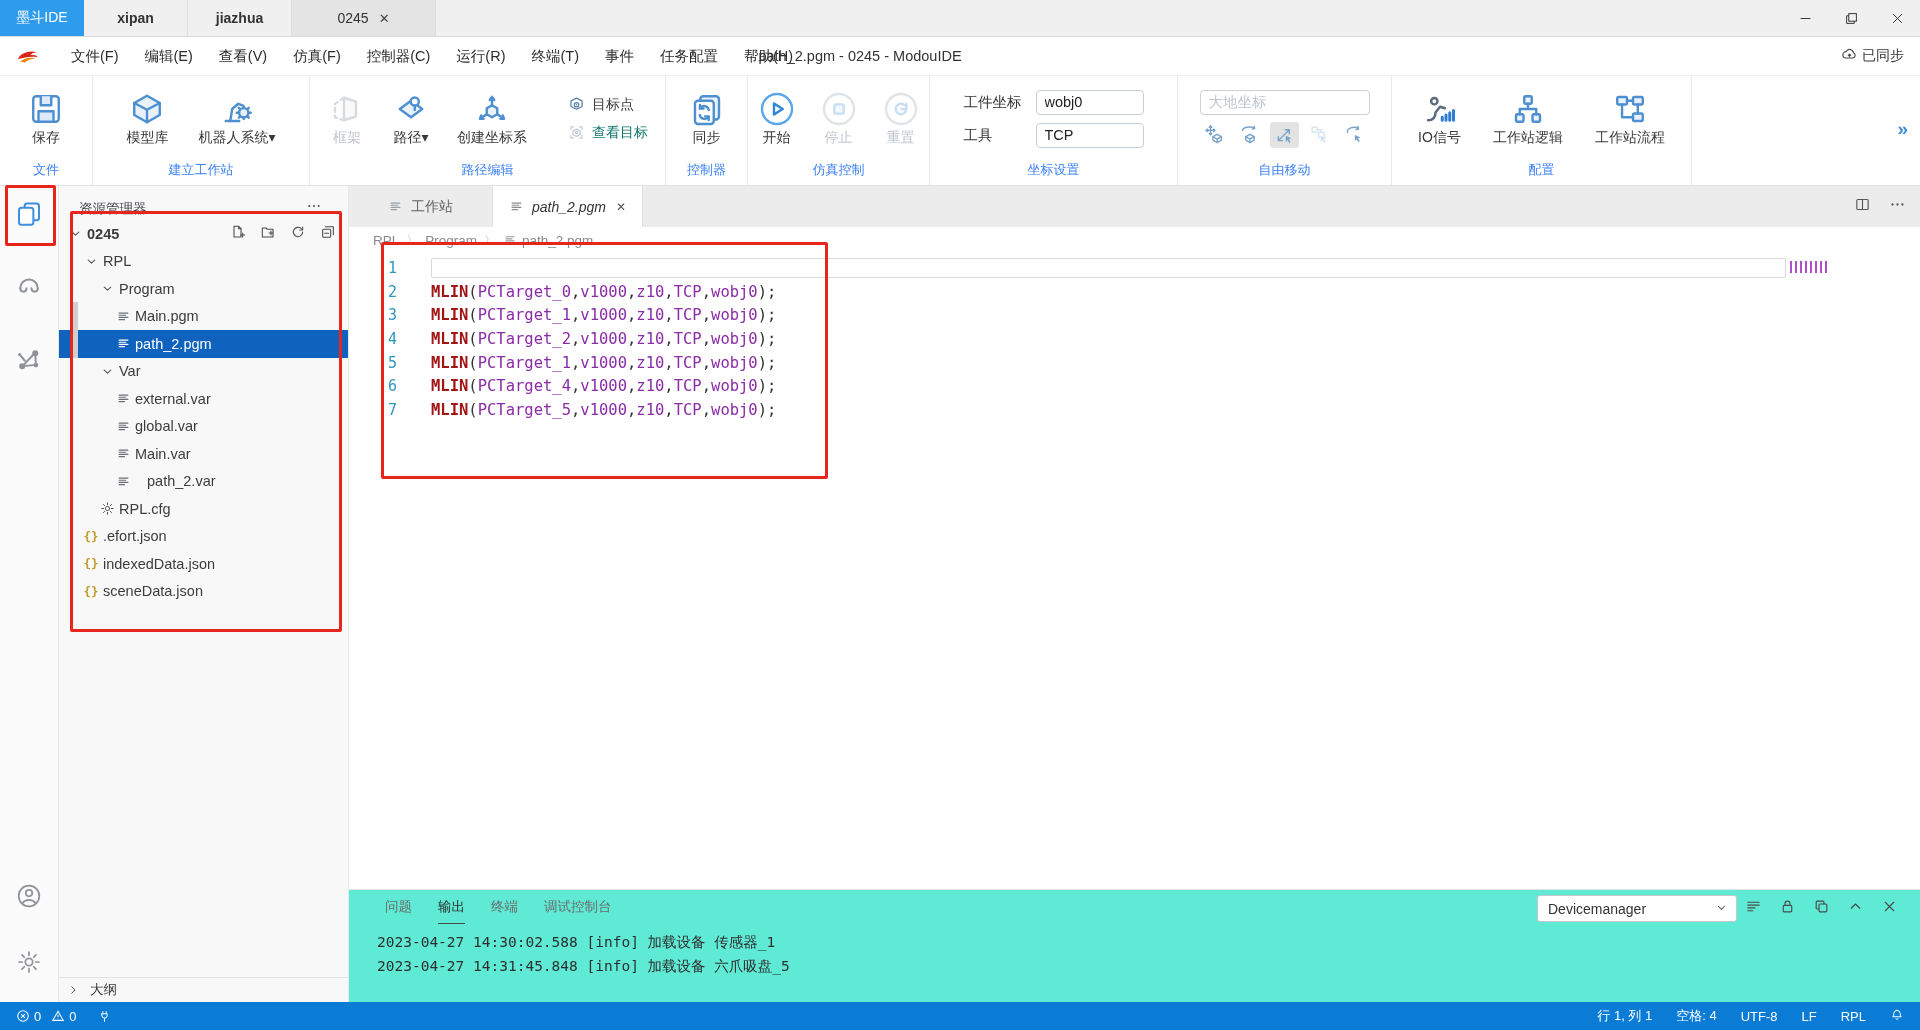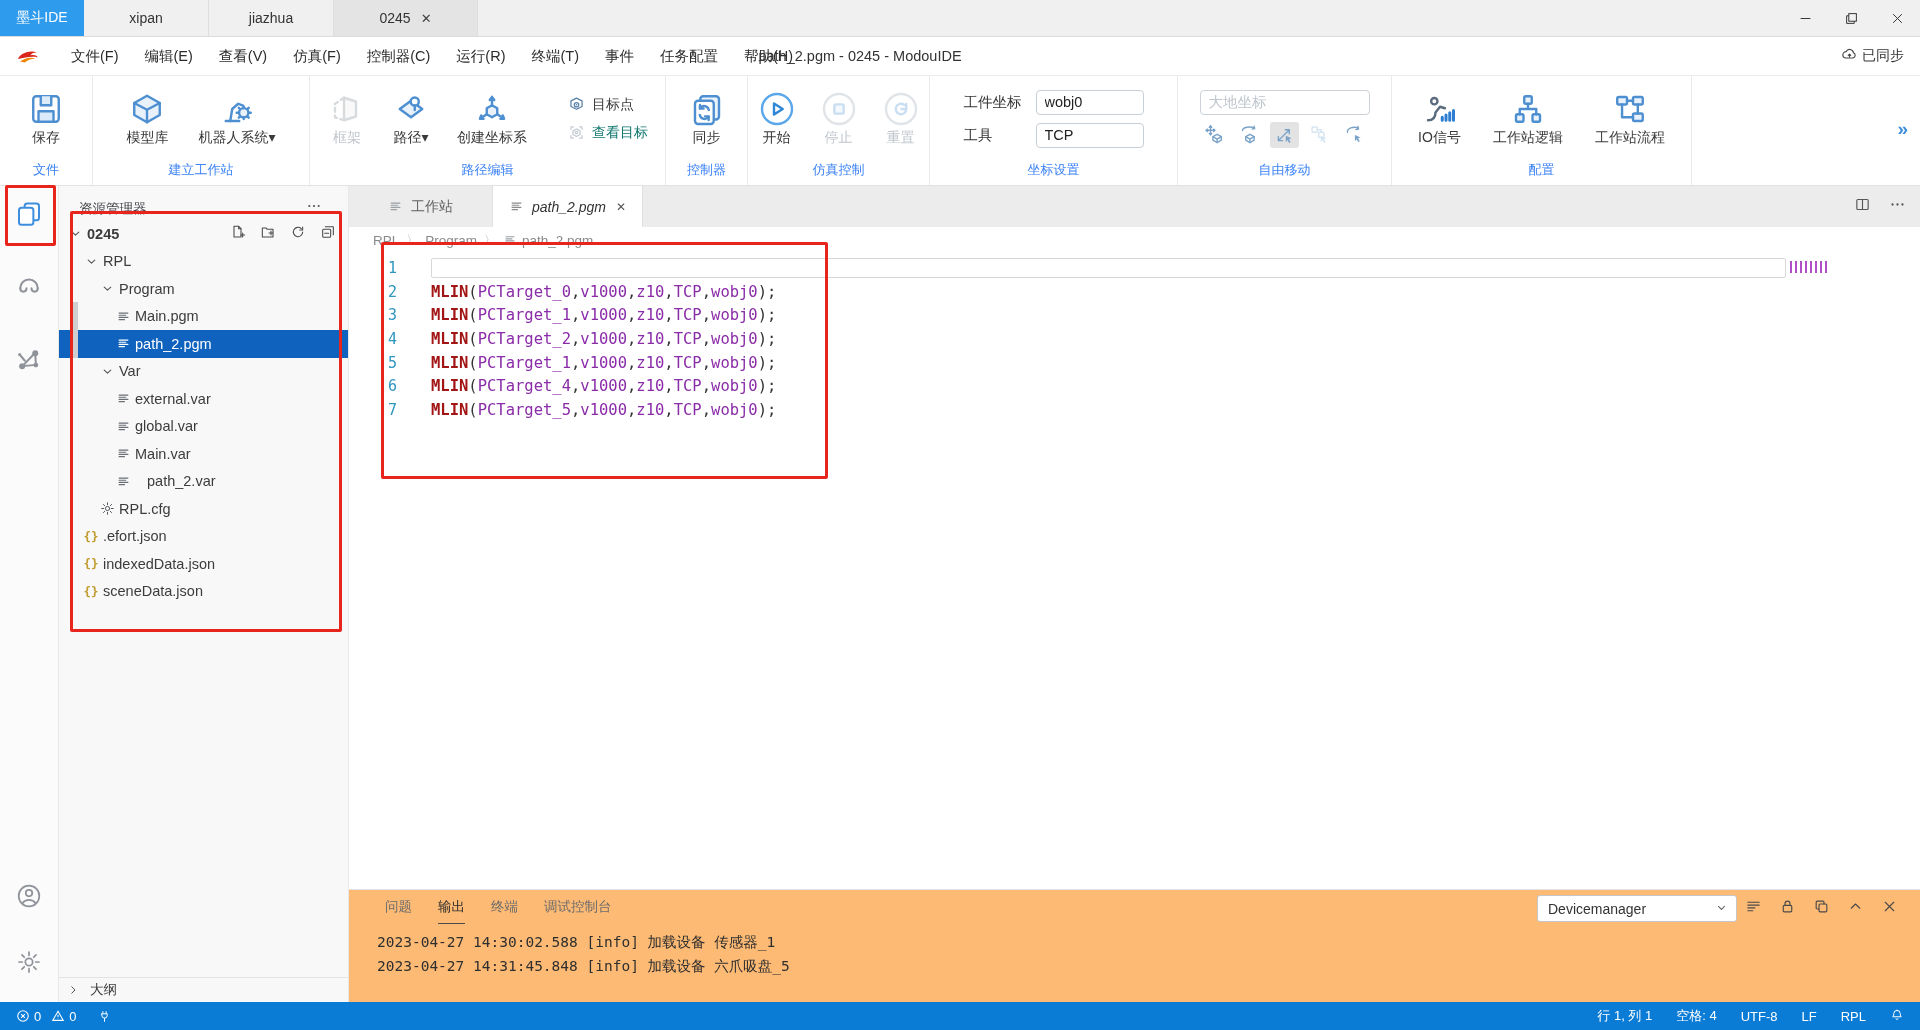--- a/index.html
+++ b/index.html
@@ -5,21 +5,21 @@
   * { margin:0; padding:0; box-sizing:border-box; }
   html,body { width:1920px; height:1030px; overflow:hidden; background:#fff;
     font-family:"Liberation Sans","DejaVu Sans",sans-serif; }
   #root { position:relative; width:1920px; height:1030px; display:flex; flex-direction:column; }
 
   
   .apptabbar { height:37px; background:#f0f0f1; display:flex; align-items:stretch; border-bottom:1px solid #dcdcdc; }
   .apptab { display:flex; align-items:center; justify-content:center; gap:10px; font-size:14px; color:#333;
     border-right:1px solid #dedede; cursor:default; }
   .apptab.home { width:84px; background:#2f9bec; color:#fff; border-right:none; }
-  .apptab.plain { width:125px; }
+  .apptab.plain { width:104px;font-weight:bold; }
   .apptab.current { width:144px; background:#e4e4e5; }
   .apptab .tabclose { color:#444; font-size:13px; }
   .wincontrols { margin-left:auto; display:flex; }
   .winbtn { width:46px; display:flex; align-items:center; justify-content:center; color:#333; }
 
   
   .menubar { height:39px; background:#fff; display:flex; align-items:center; padding:0 14px; position:relative;
     border-bottom:1px solid #ececec; }
   .logo { width:30px; height:22px; margin-right:14px; display:flex; align-items:center; }
   .menuitem { font-size:14.5px; color:#2b2b2b; padding:0 13px; }
@@ -91,21 +91,21 @@
   .cline { height:23.7px; display:flex; align-items:center; }
   .lnum { width:58px; flex:none; text-align:right; padding-right:10px; color:#2e96c0; font-size:15px; }
   .lbody { padding-left:24px; white-space:pre; display:flex; align-items:center; flex:1; }
   .kw { color:#a31515; font-weight:bold; }
   .arg { color:#8a2ba8; }
   .pn { color:#333; }
   .curline { flex:1; height:20px; border:1px solid #d8d8d8; border-radius:2px; background:#fff; margin-right:134px; }
   .ovmarks { position:absolute; top:8px; right:93px; width:37px; height:12px;
     background:repeating-linear-gradient(90deg,#b04fc8 0 2px,transparent 2px 5px); }
 
-  .bottompanel { height:113px; border-top:1px solid #e3e3e3; background:#fdba74; position:relative; }
+  .bottompanel { height:113px; border-top:1px solid #e3e3e3; background:#5eead4; position:relative; }
   .ptabs { height:34px; display:flex; align-items:center; gap:26px; padding-left:36px; }
   .ptab { font-size:13.5px; color:#6c6c6c; height:100%; display:flex; align-items:center; border-bottom:1.5px solid transparent; }
   .ptab.active { color:#2f2f2f; border-bottom-color:#4a4a4a; }
   .pcontrols { position:absolute; right:22px; top:5px; display:flex; align-items:center; gap:8px; }
   .devselect { width:200px; height:27px; border:1px solid #c6c6c6; border-radius:3px; background:#fff;
     display:flex; align-items:center; padding:0 8px 0 10px; font-size:14px; color:#333; }
   .devselect .chev { margin-left:auto; }
   .logs { padding:6px 0 0 28px; font-family:"DejaVu Sans Mono","Liberation Mono",monospace;
     font-size:14.5px; color:#2f2f2f; line-height:24px; white-space:pre; }
 

